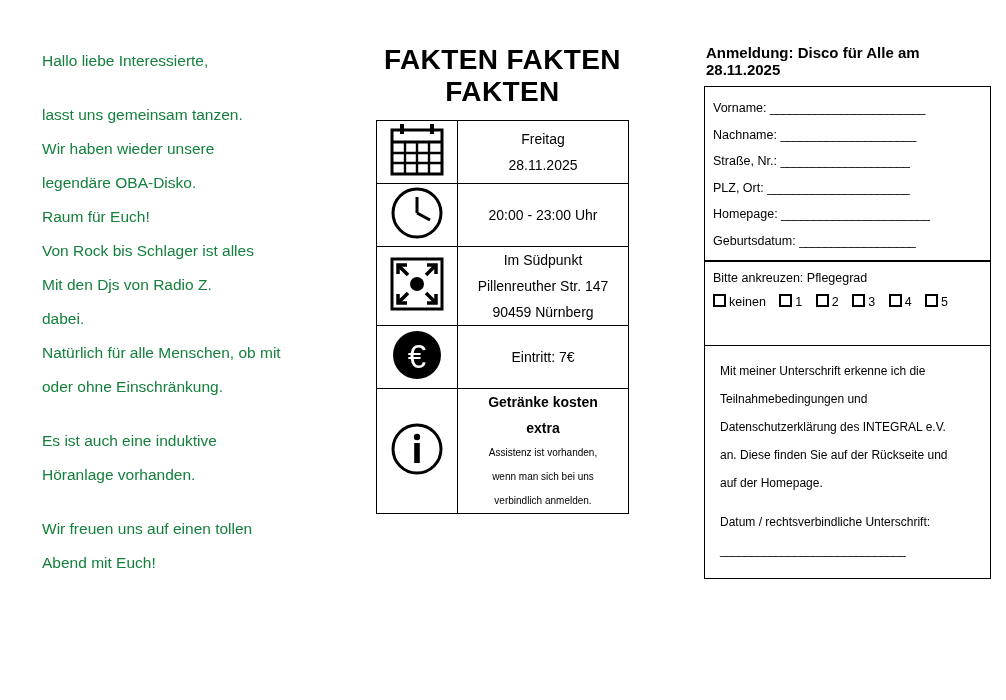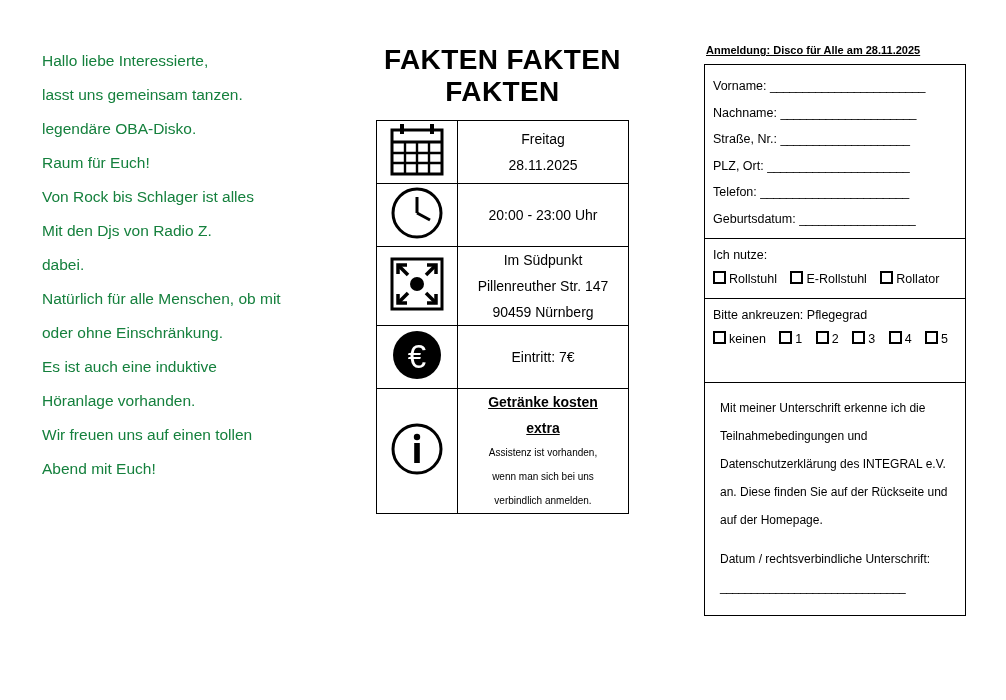--- a/index.html
+++ b/index.html
@@ -27,20 +27,21 @@
     top: 44px;
     width: 300px;
   }
   .left-col p {
     margin: 0 0 0 0;
     font-size: 15.5px;
     line-height: 34px;
     color: #15803d;
   }
   .left-col p.gap {
+    margin-top: 20px;
   }
 
   
   .mid-col {
     position: absolute;
     left: 376px;
     top: 44px;
     width: 253px;
   }
   .facts-title {
@@ -67,43 +68,41 @@
     padding: 10px 0;
   }
   td.text-cell {
     text-align: center;
     font-size: 14px;
     line-height: 26px;
     padding: 10px 8px;
   }
   .strongline {
     font-weight: bold;
-    text-decoration: underline;
   }
   .small-note {
     font-size: 10px;
     line-height: 24px;
   }
 
   
   .right-col {
     position: absolute;
     left: 704px;
     top: 44px;
     width: 264px;
   }
   .form-head {
-    font-size: 11px;
+    font-size: 15px;
     font-weight: bold;
     margin: 0 0 8px 2px;
-    text-decoration: underline;
   }
   .form-box {
     border: 1.5px solid #000;
-    width: 262px;
+    width: 287px;
     box-sizing: border-box;
   }
   .field-block {
     padding: 8px 8px 6px 8px;
   }
   .field-row {
     font-size: 12.5px;
     line-height: 26.5px;
     white-space: nowrap;
     overflow: hidden;
@@ -155,20 +154,21 @@
   }
 </style>
 </head>
 <body>
 
 <div class="page">
 
   <div class="left-col">
     <p>Hallo liebe Interessierte,</p>
     <p class="gap">lasst uns gemeinsam tanzen.</p>
+    <p>Wir haben wieder unsere</p>
     <p>legendäre OBA-Disko.</p>
     <p>Raum für Euch!</p>
     <p>Von Rock bis Schlager ist alles</p>
     <p>Mit den Djs von Radio Z.</p>
     <p>dabei.</p>
     <p>Natürlich für alle Menschen, ob mit</p>
     <p>oder ohne Einschränkung.</p>
     <p class="gap">Es ist auch eine induktive</p>
     <p>Höranlage vorhanden.</p>
     <p class="gap">Wir freuen uns auf einen tollen</p>
@@ -277,39 +277,31 @@
         </div>
         <div class="field-row">
           <span class="lbl">Straße, Nr.:</span>
           <span class="rule">____________________</span>
         </div>
         <div class="field-row">
           <span class="lbl">PLZ, Ort:</span>
           <span class="rule">______________________</span>
         </div>
         <div class="field-row">
-          <span class="lbl">Telefon:</span>
+          <span class="lbl">Homepage:</span>
           <span class="rule">_______________________</span>
         </div>
         <div class="field-row">
           <span class="lbl">Geburtsdatum:</span>
           <span class="rule">__________________</span>
         </div>
       </div>
 
       <div class="divider"></div>
 
-      <div class="sect">
-        <div class="sect-title">Ich nutze:</div>
-        <div class="cb-row">
-          <span class="cb-item"><span class="cb"></span><span>Rollstuhl</span></span>
-          <span class="cb-item"><span class="cb"></span><span>E-Rollstuhl</span></span>
-          <span class="cb-item"><span class="cb"></span><span>Rollator</span></span>
-        </div>
-      </div>
 
       <div class="divider"></div>
 
       <div class="sect">
         <div class="sect-title">Bitte ankreuzen: Pflegegrad</div>
         <div class="cb-row">
           <span class="cb-item"><span class="cb"></span><span>keinen</span></span>
           <span class="cb-item"><span class="cb"></span><span>1</span></span>
           <span class="cb-item"><span class="cb"></span><span>2</span></span>
           <span class="cb-item"><span class="cb"></span><span>3</span></span>

